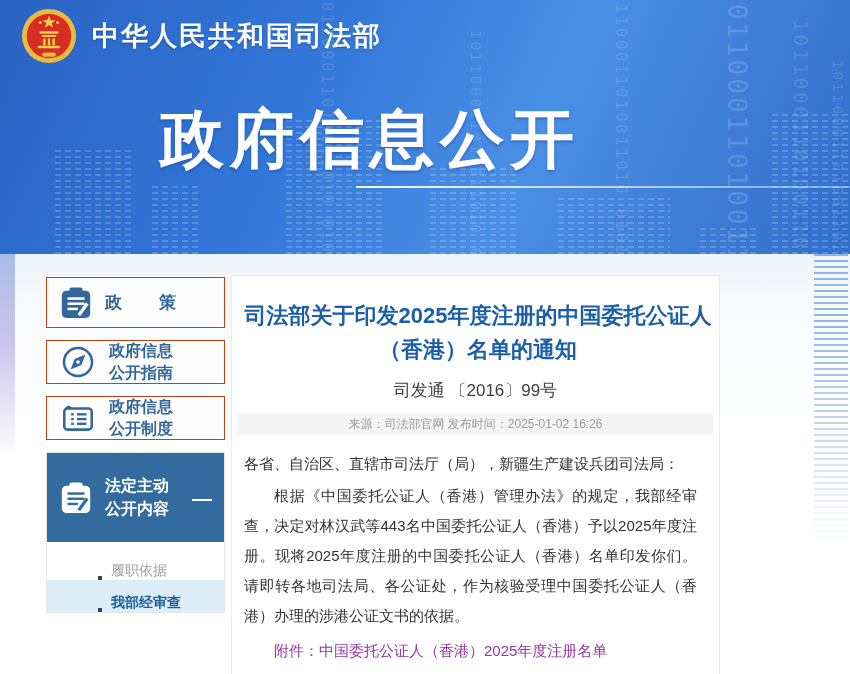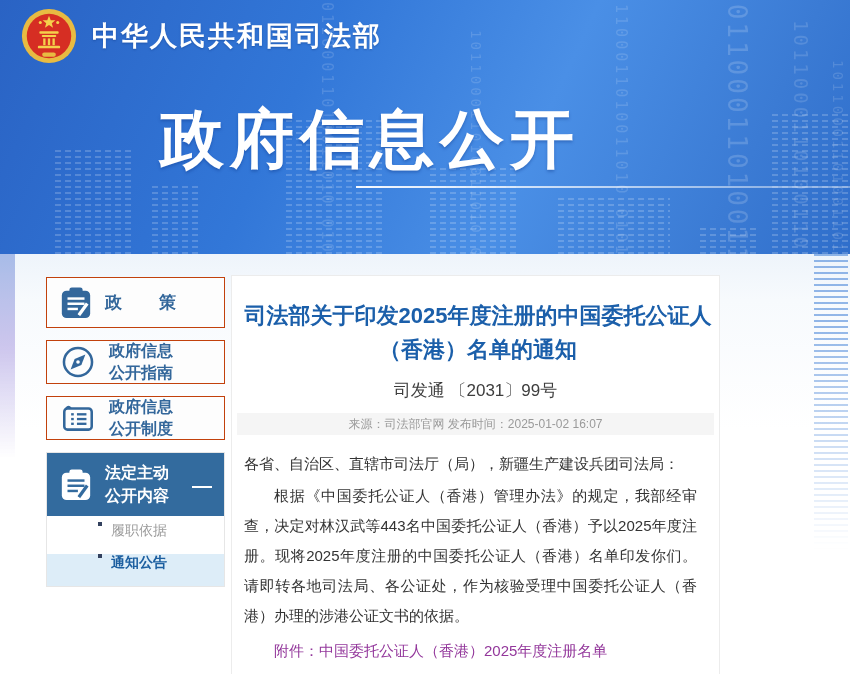--- a/index.html
+++ b/index.html
@@ -58,27 +58,27 @@
   .side-card.c2,.side-card.c3{height:44px;}
   .side-label{
     font-size:16px;font-weight:bold;color:#33679b;line-height:1.4;
     width:72px;word-break:break-all;
   }
   .side-card.c1 .side-label{width:auto;font-size:17px;letter-spacing:1px;}
   .icon{flex:0 0 auto;display:inline-flex;}
   .group{border:1px solid #e6e6e6;background:#fff;margin-bottom:0;}
   .group-head{
     background:#336b9e;color:#fff;height:57px;display:flex;align-items:center;gap:12px;
-    padding:3px 12px;cursor:pointer;
+    padding:16px 12px;cursor:pointer;
   }
   .group-head .side-label{color:#fff;}
   .collapse{margin-left:auto;font-size:20px;font-weight:bold;color:#fff;line-height:1;cursor:pointer;}
   .submenu{list-style:none;margin:0;padding:6px 0 0;background:#fff;}
   .submenu li{
-    height:32px;display:flex;align-items:flex-start;gap:9px;padding-left:51px;
+    height:32px;display:flex;align-items:flex-end;gap:9px;padding-left:51px;
     font-size:14px;color:#9b9b9b;cursor:pointer;
   }
   .submenu li .dot{width:4px;height:4px;background:#33415e;flex:0 0 auto;}
   .submenu li.active{background:#ddedf8;color:#1c5fa0;font-weight:bold;}
   
   .article{
     position:absolute;left:231px;top:275px;width:489px;height:400px;
     background:#fff;border:1px solid #ececec;border-bottom:none;box-sizing:border-box;
     overflow:hidden;
   }
@@ -203,30 +203,30 @@
       <span class="side-label">法定主动公开内容</span>
       <span class="collapse">—</span>
     </div>
     <ul class="submenu">
       <li>
         <span class="dot"></span>
         <span>履职依据</span>
       </li>
       <li class="active">
         <span class="dot"></span>
-        <span>通知公告</span>
+        <span>我部经审查</span>
       </li>
     </ul>
   </div>
 </div>
 
 <div class="article">
   <h1 class="article-title">司法部关于印发2025年度注册的中国委托公证人（香港）名单的通知</h1>
-  <div class="doc-no">司发通 〔2031〕99号</div>
-  <div class="meta-bar">来源：司法部官网 发布时间：2025-01-02 16:07</div>
+  <div class="doc-no">司发通 〔2016〕99号</div>
+  <div class="meta-bar">来源：司法部官网 发布时间：2025-01-02 16:26</div>
   <div class="body">
     <p class="salutation">各省、自治区、直辖市司法厅（局），新疆生产建设兵团司法局：</p>
     <p class="para">根据《中国委托公证人（香港）管理办法》的规定，我部经审查，决定对林汉武等443名中国委托公证人（香港）予以2025年度注册。现将2025年度注册的中国委托公证人（香港）名单印发你们。请即转各地司法局、各公证处，作为核验受理中国委托公证人（香港）办理的涉港公证文书的依据。</p>
     <p class="attach">附件：中国委托公证人（香港）2025年度注册名单</p>
     <p class="signer">司 法 部</p>
 
   </div>
 </div>
 
 </body></html>

